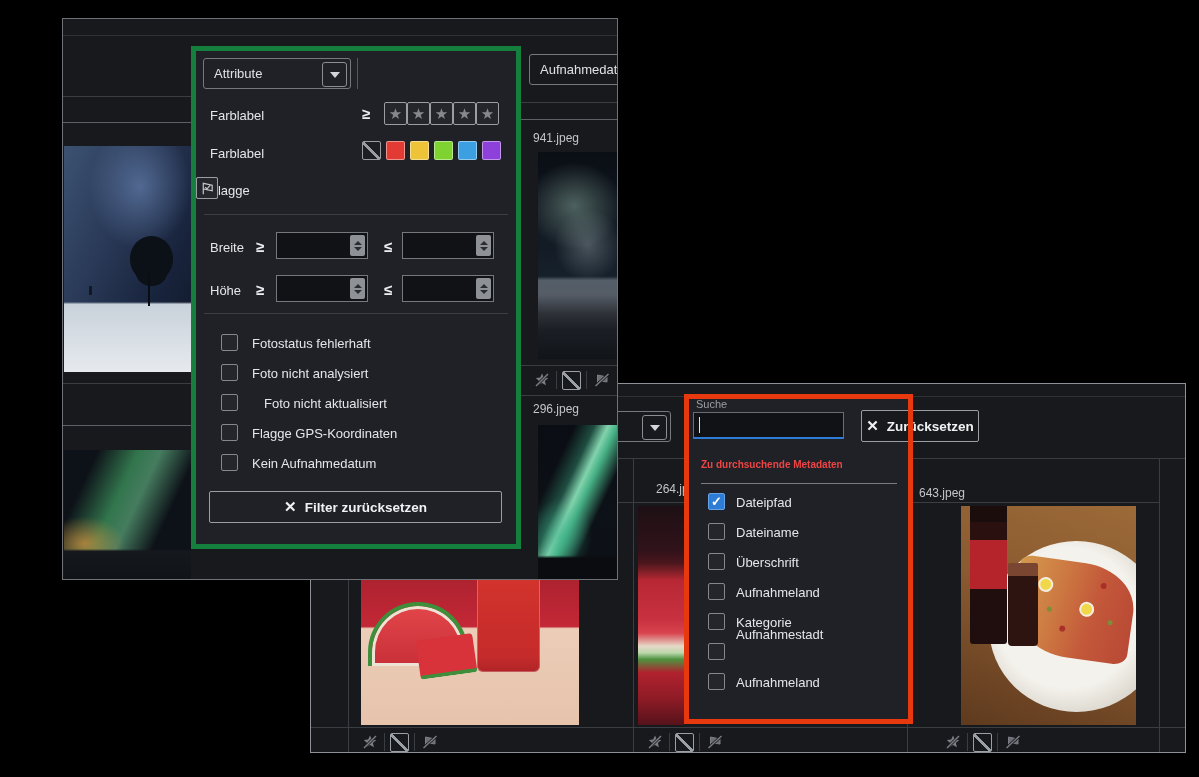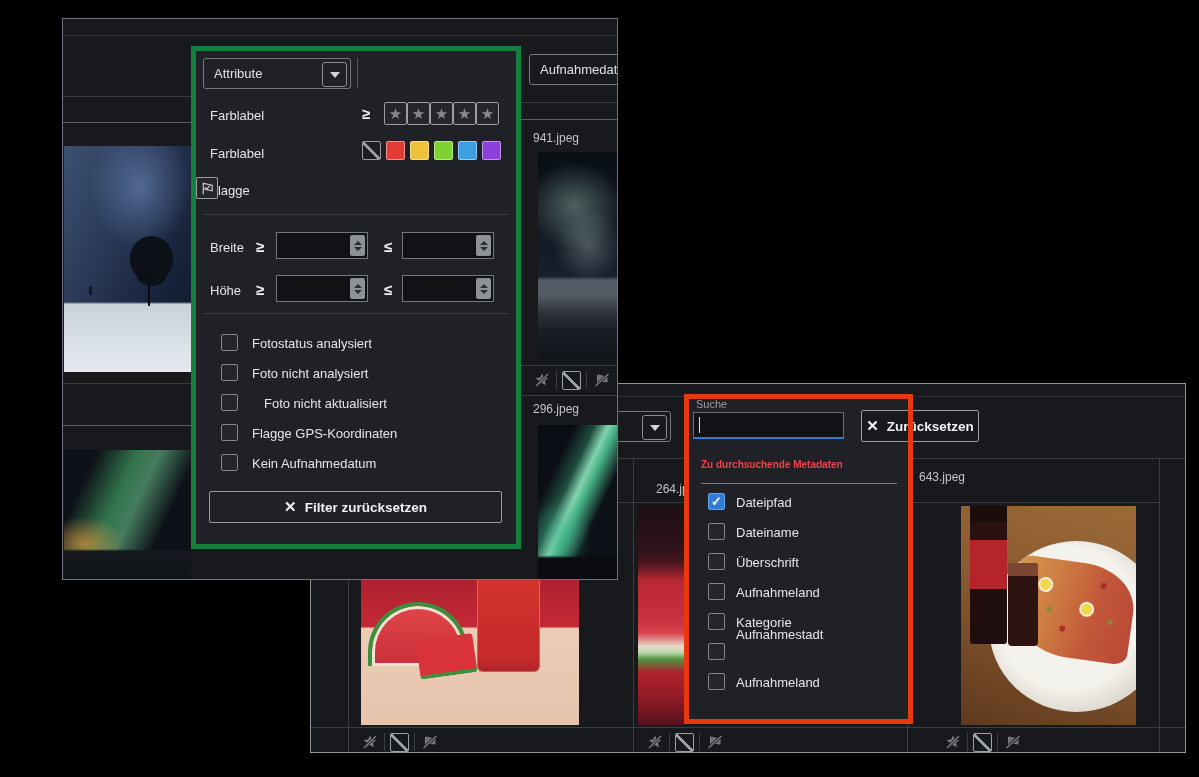--- a/index.html
+++ b/index.html
@@ -143,21 +143,21 @@
       <span class="ddbtn">
           <span class="tri"></span>
         </span>
     </div>
     <div class="hline" style="left:0;top:74px;width:874px;"></div>
     <div class="vline" style="left:37px;top:74px;height:294px;"></div>
     <div class="vline" style="left:322px;top:74px;height:294px;"></div>
     <div class="vline" style="left:596px;top:74px;height:294px;"></div>
     <div class="vline" style="left:848px;top:74px;height:294px;"></div>
     <div class="fname" style="left:345px;top:98px;">264.jpeg</div>
-    <div class="fname" style="left:608px;top:86px;">643.jpeg</div>
+    <div class="fname" style="left:608px;top:102px;">643.jpeg</div>
     <div class="hline" style="left:37px;top:118px;width:811px;"></div>
 
     <div class="thumb juice-thumb" style="left:50px;top:122px;width:218px;height:219px;">
       <div class="melon"></div>
       <div class="wedge"></div>
       <div class="glass"></div>
     </div>
     <div class="thumb strip-thumb" style="left:327px;top:122px;width:46px;height:219px;"></div>
     <div class="thumb pizza-thumb" style="left:650px;top:122px;width:175px;height:219px;">
       <div class="plate">
@@ -418,21 +418,21 @@
         <span class="spin">
             <span class="su"></span>
             <span class="sd"></span>
           </span>
       </div>
 
       <div class="hline" style="left:8px;top:262px;width:304px;"></div>
 
       <div class="fck1">
           <span class="checkbox"></span>
-          <span class="lbl">Fotostatus analysiert</span>
+          <span class="lbl">Fotostatus fehlerhaft</span>
         </div>
       <div class="fck2">
           <span class="checkbox"></span>
           <span class="lbl">Foto nicht analysiert</span>
         </div>
       <div class="fck3">
           <span class="checkbox"></span>
           <span class="lbl">Foto nicht aktualisiert</span>
         </div>
       <div class="fck4">

